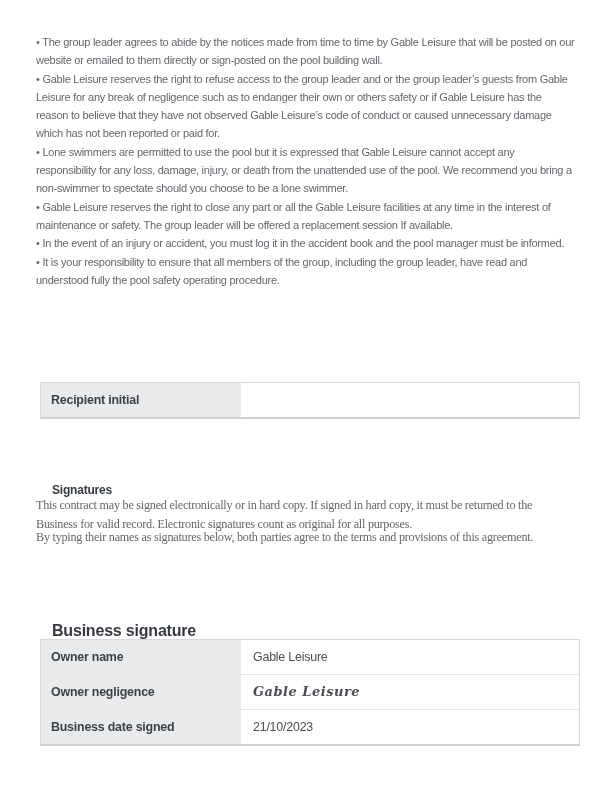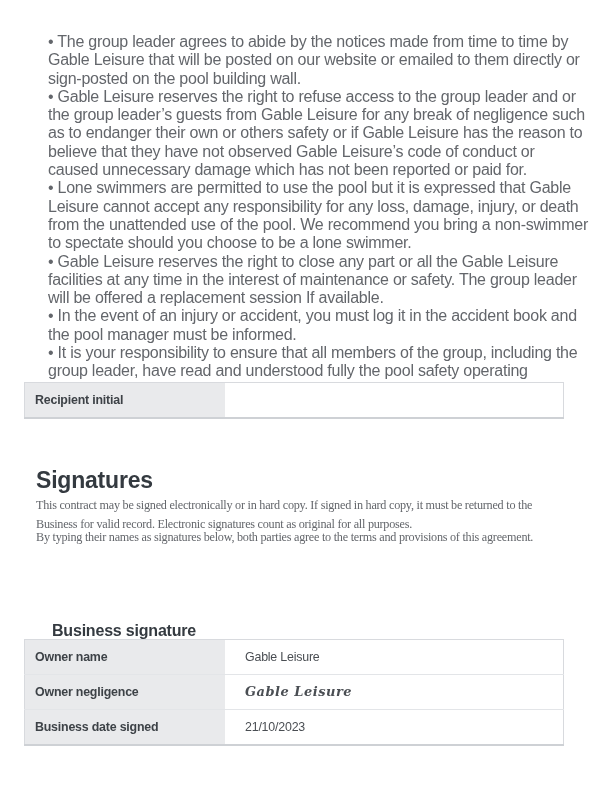--- a/index.html
+++ b/index.html
@@ -12,35 +12,35 @@
     width: 612px;
     height: 792px;
     background: var(--page-bg, #ffffff);
     font-family: "Liberation Sans", sans-serif;
     overflow: hidden;
   }
 
   
   .terms {
     position: absolute;
-    left: 48px;
+    left: 36px;
     top: 33px;
     width: 540px;
     height: 349px;
-    font-size: 16px;
+    font-size: 11px;
     letter-spacing: -0.25px;
     line-height: 18.3px;
     color: var(--body-text, #63666b);
   }
   .terms p { margin: 0; }
 
   
   .kv-table {
     position: absolute;
-    left: 24px;
+    left: 40px;
     width: 540px;
     border-collapse: collapse;
     table-layout: fixed;
     font-size: 12.4px;
     letter-spacing: -0.2px;
     border: 1px solid var(--table-border, #d8dade);
     border-bottom: 2px solid var(--table-border-bottom, #ced1d5);
   }
   .kv-table td {
     vertical-align: middle;
@@ -51,33 +51,33 @@
     border-top: 1px solid var(--row-separator, #e3e5e8);
   }
   .kv-table td.label {
     width: 180px;
     background: var(--label-cell-bg, #e9eaec);
     font-weight: bold;
     color: var(--label-text, #3d4247);
   }
   .kv-table td.value {
     background: #ffffff;
-    padding-left: 20px;
+    padding-left: 12px;
     color: var(--value-text, #4a4e53);
   }
   #recipient-table { top: 382px; }
   #recipient-table td { padding-top: 9px; padding-bottom: 9px; }
 
   
   .h-large {
     position: absolute;
     left: 36px;
     top: 467px;
-    margin: 0;
-    font-size: 23px;
+    margin: 16px;
+    font-size: 12px;
     letter-spacing: -0.2px;
     font-weight: bold;
     color: var(--heading-text, #343a40);
   }
   .para {
     position: absolute;
     left: 36px;
     width: 540px;
     margin: 0;
     font-size: 12.2px;

